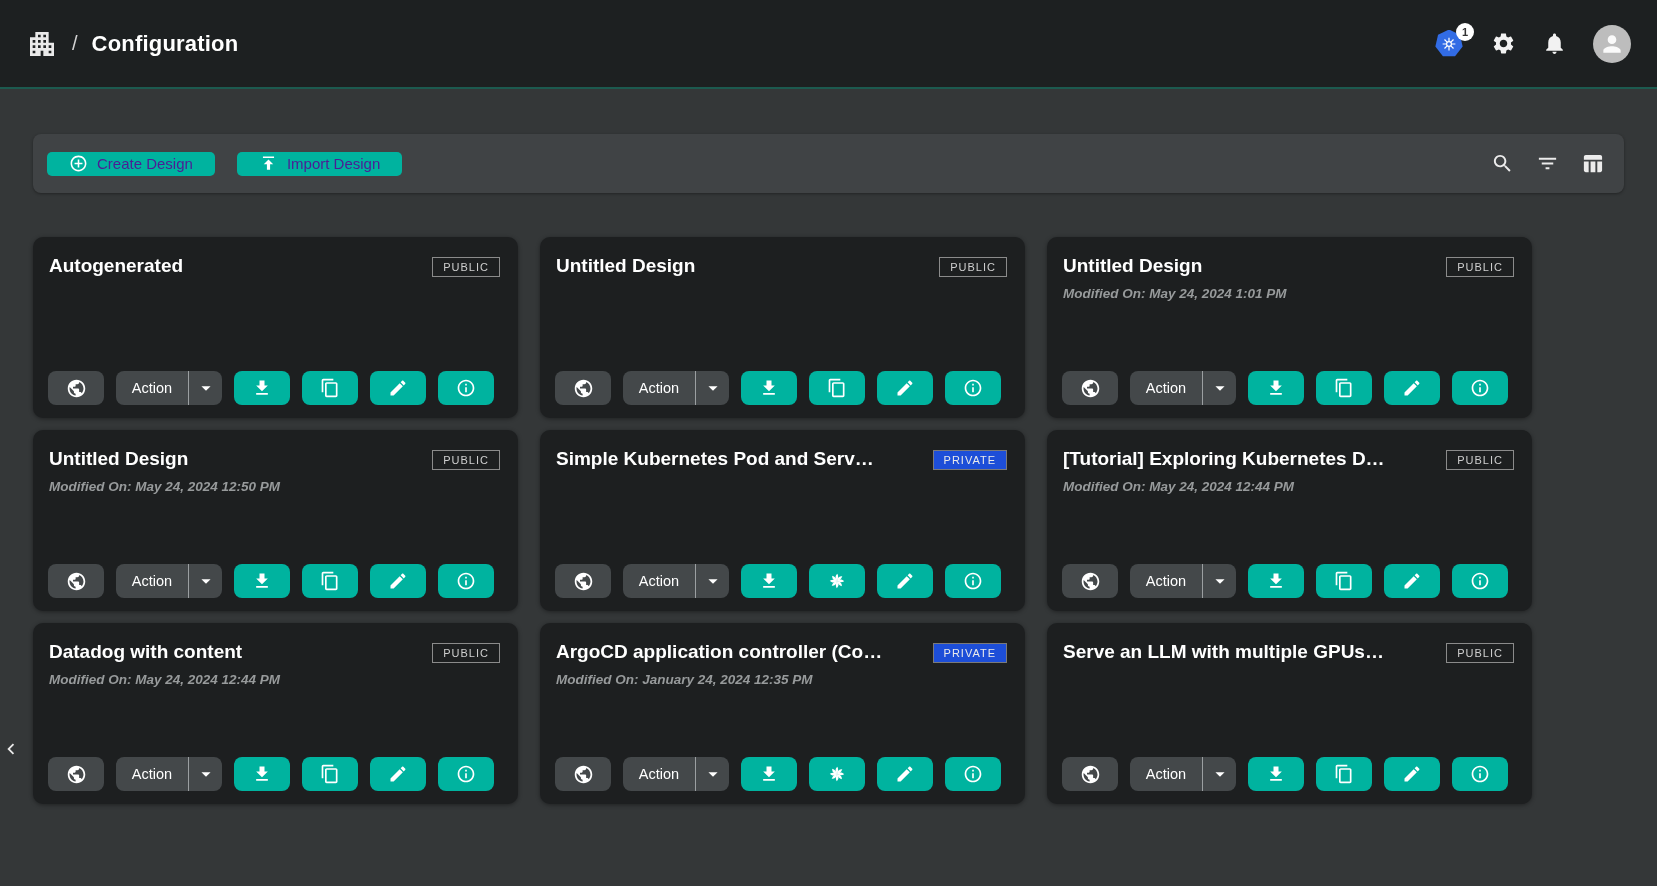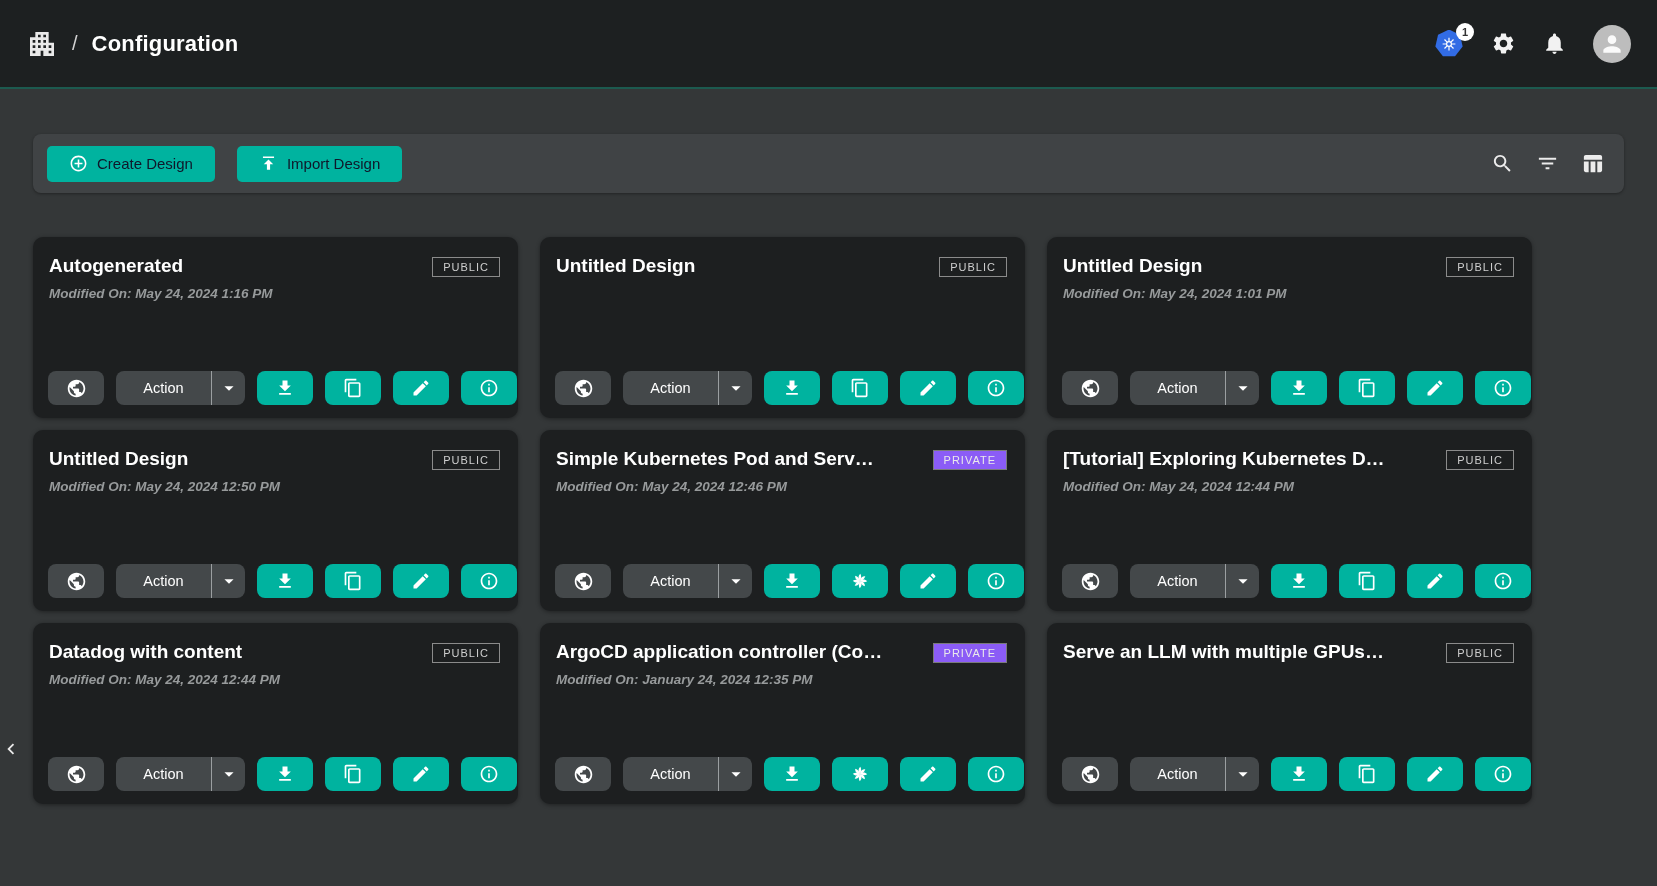--- a/index.html
+++ b/index.html
@@ -35,22 +35,22 @@
     display:flex; align-items:center; justify-content:center; cursor:pointer;
   }
   .avatar svg { width:26px; height:26px; fill:#fafafa; }
   
   .toolbar {
     margin:45px 33px 0; height:59px; background:#404345; border-radius:8px;
     display:flex; align-items:center; padding:0 20px 0 14px;
     box-shadow:0 1px 3px rgba(0,0,0,.35);
   }
   .tb-btn {
-    height:36px; border:none; border-radius:5px; background:var(--accent,#00B39F);
-    color:#0f172a; font-family:inherit; font-size:15px; display:flex; align-items:center;
+    height:24px; border:none; border-radius:5px; background:var(--accent,#00B39F);
+    color:#4c1d95; font-family:inherit; font-size:15px; display:flex; align-items:center;
     gap:9px; padding:0 22px; cursor:pointer; margin-right:22px;
   }
   .tb-btn svg { width:19px; height:19px; fill:#fff; }
   .toolbar-right { margin-left:auto; display:flex; align-items:center; gap:22px; }
   .toolbar-right .ticon svg { width:23px; height:23px; fill:#ececec; display:block; cursor:pointer; }
   
   .grid {
     margin:44px 0 0 33px; width:1499px;
     display:grid; grid-template-columns:repeat(3,1fr); gap:12px 22px;
   }
@@ -60,39 +60,39 @@
   }
   .card-head { display:flex; align-items:flex-start; justify-content:space-between; }
   .card-title {
     font-size:19px; font-weight:600; color:#fff; max-width:370px;
     white-space:nowrap; overflow:hidden;
   }
   .badge {
     font-size:11px; letter-spacing:1px; color:#cfcfcf; border:1px solid #8b8b8b;
     border-radius:0; padding:3px 10px; margin-top:2px; flex:none;
   }
-  .badge.filled { background:#8b5cf6; border-color:#7a7a7a; color:#eaeaea; }
+  .badge.filled { background:#1d4ed8; border-color:#7a7a7a; color:#eaeaea; }
   .card-modified {
     margin-top:9px; font-size:13.5px; font-style:italic; font-weight:700; color:#979a9b;
   }
   .card-actions {
     position:absolute; left:15px; right:15px; bottom:13px;
     display:flex; align-items:center; gap:12px;
   }
   .abtn {
     height:34px; border:none; border-radius:8px; cursor:pointer;
     display:flex; align-items:center; justify-content:center; flex:none;
   }
   .abtn.dark { background:#44484a; }
   .abtn.teal { background:var(--accent,#00B39F); }
   .abtn.sq { width:56px; }
   .abtn svg { width:20px; height:20px; fill:#fff; display:block; }
   .abtn.dark svg { width:21px; height:21px; }
   .split-btn {
-    height:34px; width:129px; background:#44484a; border-radius:8px;
+    height:34px; width:106px; background:#44484a; border-radius:8px;
     display:flex; align-items:stretch; overflow:hidden; flex:none;
   }
   .split-main {
     flex:1; background:transparent; border:none; color:#fff; font-family:inherit;
     font-size:14.5px; cursor:pointer;
   }
   .split-caret {
     width:34px; background:transparent; border:none; border-left:1px solid #9b9fa1;
     display:flex; align-items:center; justify-content:center; cursor:pointer;
   }
@@ -182,21 +182,20 @@
     </span>
   </div>
 </div>
 
 <div class="grid">
   <div class="card">
     <div class="card-head">
       <div class="card-title">Autogenerated</div>
       <div class="badge">PUBLIC</div>
     </div>
-    <div class="card-modified">Modified On: May 24, 2024 1:16 PM</div>
     <div class="card-actions">
       <button class="abtn dark sq">
         <svg viewBox="0 0 24 24">
             <path d="M12 2C6.48 2 2 6.48 2 12s4.48 10 10 10 10-4.48 10-10S17.52 2 12 2zm-1 17.93c-3.95-.49-7-3.85-7-7.93 0-.62.08-1.21.21-1.79L9 15v1c0 1.1.9 2 2 2v1.93zm6.9-2.54c-.26-.81-1-1.39-1.9-1.39h-1v-3c0-.55-.45-1-1-1H8v-2h2c.55 0 1-.45 1-1V7h2c1.1 0 2-.9 2-2v-.41c2.93 1.19 5 4.06 5 7.41 0 2.08-.8 3.97-2.1 5.39z"></path>
           </svg>
       </button>
       <div class="split-btn">
         <button class="split-main">
           <span class="action-label">Action</span>
         </button>
@@ -365,21 +364,20 @@
           </svg>
       </button>
     </div>
   </div>
 
   <div class="card">
     <div class="card-head">
       <div class="card-title">Simple Kubernetes Pod and Serv…</div>
       <div class="badge filled">PRIVATE</div>
     </div>
-    <div class="card-modified">Modified On: May 24, 2024 12:46 PM</div>
     <div class="card-actions">
       <button class="abtn dark sq">
         <svg viewBox="0 0 24 24">
             <path d="M12 2C6.48 2 2 6.48 2 12s4.48 10 10 10 10-4.48 10-10S17.52 2 12 2zm-1 17.93c-3.95-.49-7-3.85-7-7.93 0-.62.08-1.21.21-1.79L9 15v1c0 1.1.9 2 2 2v1.93zm6.9-2.54c-.26-.81-1-1.39-1.9-1.39h-1v-3c0-.55-.45-1-1-1H8v-2h2c.55 0 1-.45 1-1V7h2c1.1 0 2-.9 2-2v-.41c2.93 1.19 5 4.06 5 7.41 0 2.08-.8 3.97-2.1 5.39z"></path>
           </svg>
       </button>
       <div class="split-btn">
         <button class="split-main">
           <span class="action-label">Action</span>
         </button>

